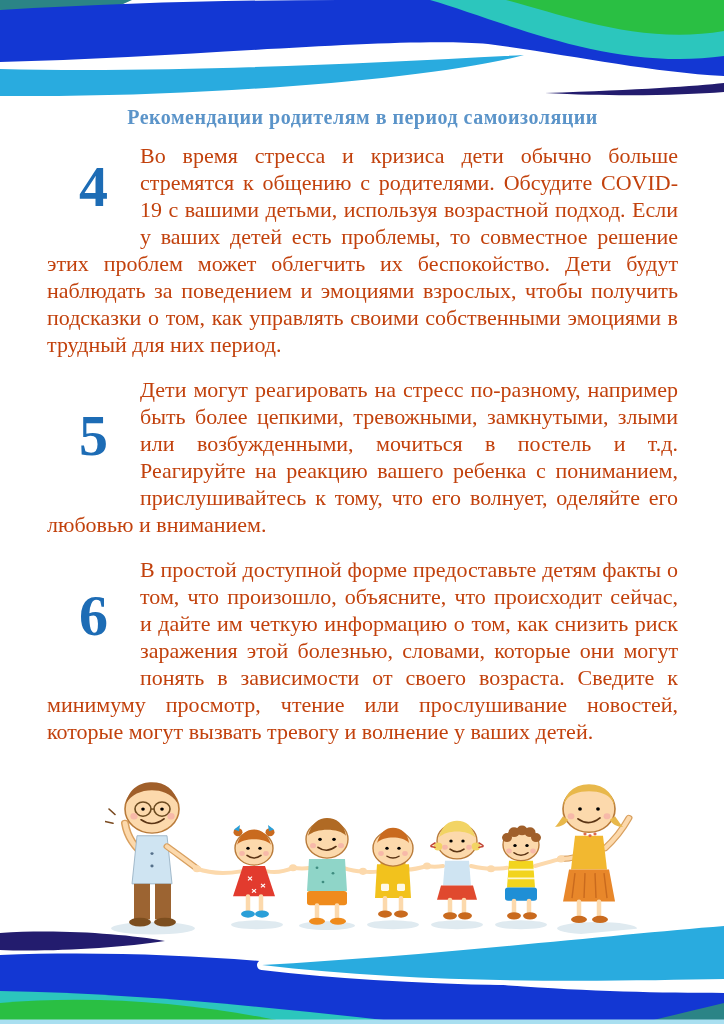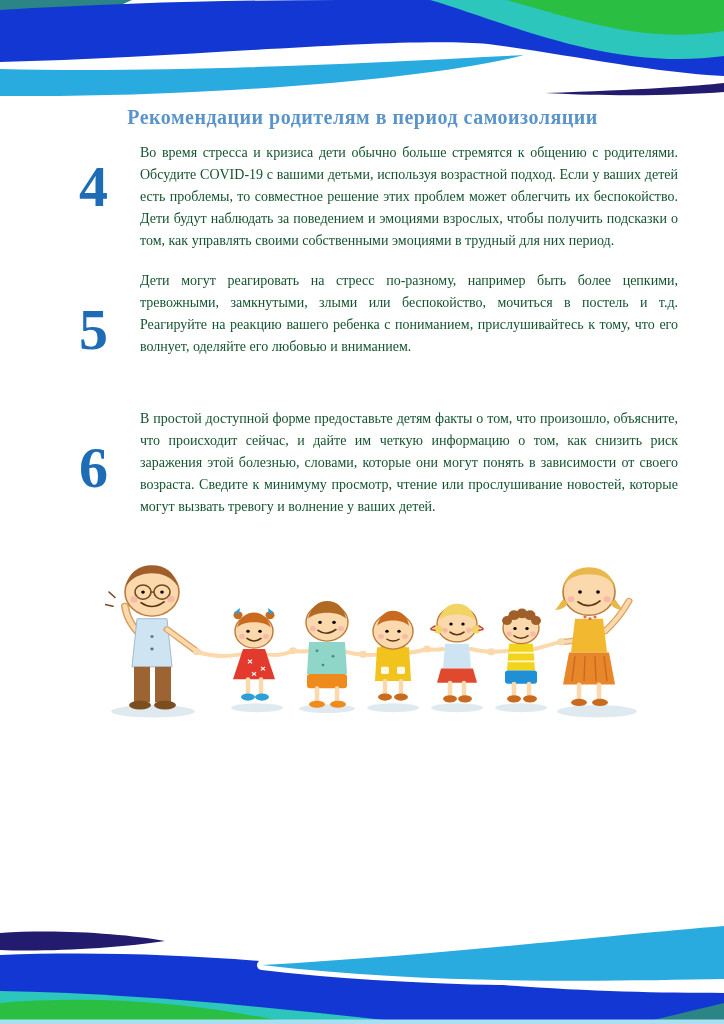--- a/index.html
+++ b/index.html
@@ -20,21 +20,21 @@
   .section{margin-bottom:18px;}
   .section::after{content:"";display:block;clear:both;}
   .num{
     float:left;width:93px;text-align:center;
     display:flex;align-items:center;justify-content:center;
     font-weight:bold;font-size:58px;line-height:1;color:#1d6cb5;
   }
   .num-3lines{height:90px;}
   .num-4lines{height:120px;}
   .body-text{
-    margin:0;font-size:14px;line-height:22px;color:#14532d;
+    margin:0;font-size:22px;line-height:27px;color:#c2410c;
     text-align:justify;
   }
   .family{width:540px;height:178px;margin:-2px 0 0 58px;display:block;}
 </style>
 </head>
 <body>
 
 <div class="page">
 
   <svg class="wave wave-top" viewBox="0 0 724 96" preserveAspectRatio="none" aria-hidden="true">
@@ -51,21 +51,21 @@
 
     <h1 class="title">Рекомендации родителям в период самоизоляции</h1>
 
     <div class="section">
       <div class="num num-3lines">4</div>
       <p class="body-text">Во время стресса и кризиса дети обычно больше стремятся к общению с родителями. Обсудите COVID-19 с вашими детьми, используя возрастной подход. Если у ваших детей есть проблемы, то совместное решение этих проблем может облегчить их беспокойство. Дети будут наблюдать за поведением и эмоциями взрослых, чтобы получить подсказки о том, как управлять своими собственными эмоциями в трудный для них период.</p>
     </div>
 
     <div class="section">
       <div class="num num-4lines">5</div>
-      <p class="body-text">Дети могут реагировать на стресс по-разному, например быть более цепкими, тревожными, замкнутыми, злыми или беспокойство, мочиться в постель и т.д. Реагируйте на реакцию вашего ребенка с пониманием, прислушивайтесь к тому, что его волнует, оделяйте его любовью и вниманием.</p>
+      <p class="body-text">Дети могут реагировать на стресс по-разному, например быть более цепкими, тревожными, замкнутыми, злыми или возбужденными, мочиться в постель и т.д. Реагируйте на реакцию вашего ребенка с пониманием, прислушивайтесь к тому, что его волнует, оделяйте его любовью и вниманием.</p>
     </div>
 
     <div class="section">
       <div class="num num-4lines">6</div>
       <p class="body-text">В простой доступной форме предоставьте детям факты о том, что произошло, объясните, что происходит сейчас, и дайте им четкую информацию о том, как снизить риск заражения этой болезнью, словами, которые они могут понять в зависимости от своего возраста. Сведите к минимуму просмотр, чтение или прослушивание новостей, которые могут вызвать тревогу и волнение у ваших детей.</p>
     </div>
 
     <svg class="family" viewBox="0 0 540 200" preserveAspectRatio="none" role="img">
 
       <g fill="#dfeaf0">

